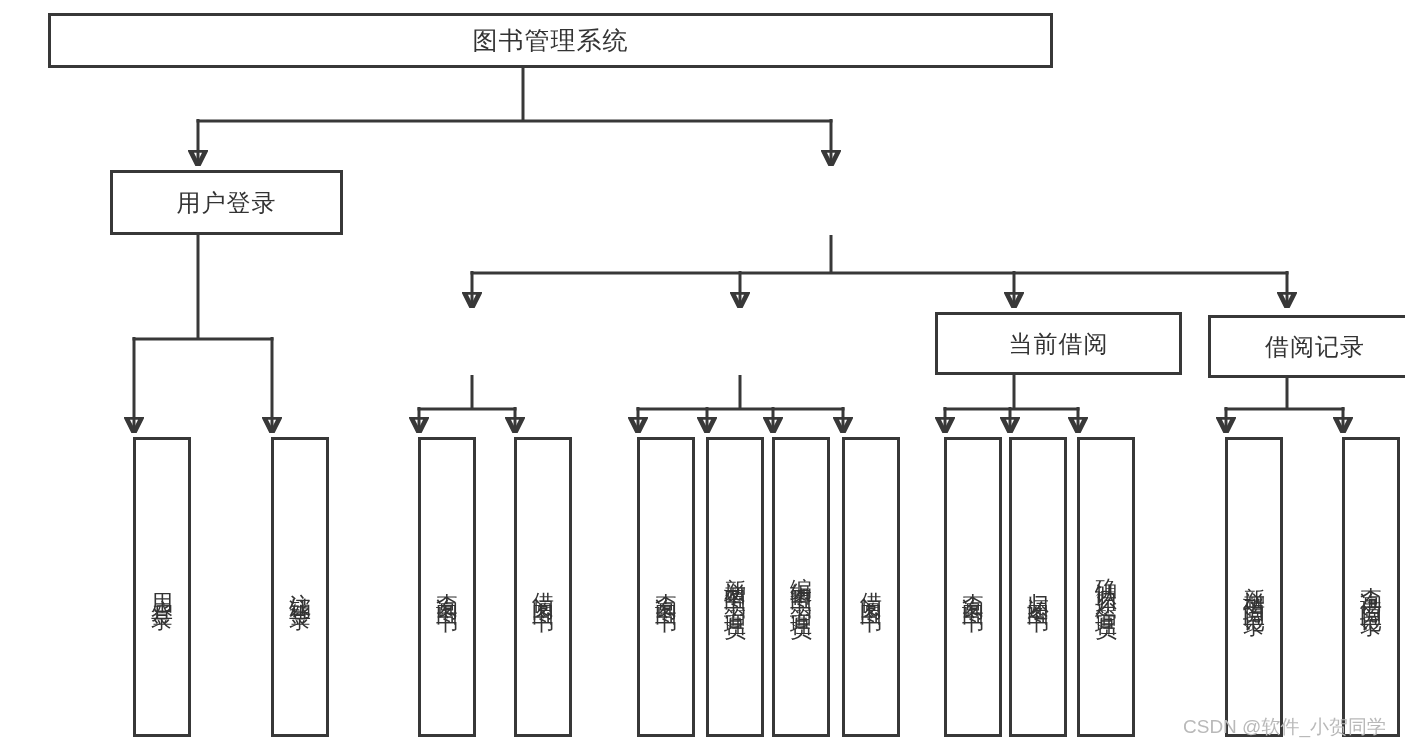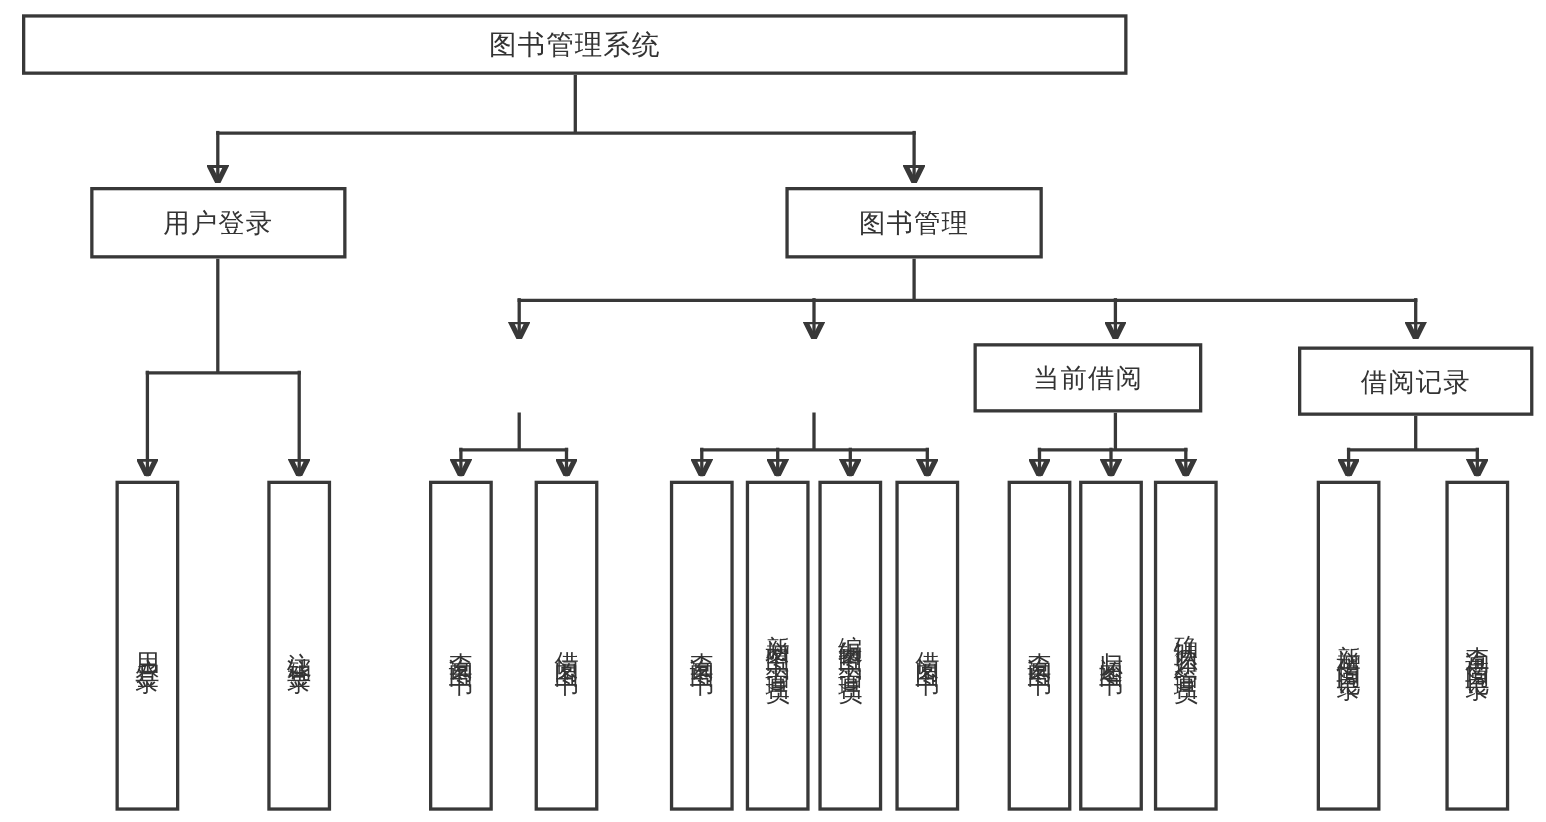--- a/index.html
+++ b/index.html
@@ -17,20 +17,21 @@
     font-family:"Liberation Sans","DejaVu Sans",sans-serif;
     color:var(--text);
   }
   .wires{position:absolute;left:0;top:0;width:1405px;height:747px;}
   .wires path,.wires line{stroke:var(--line);stroke-width:3;fill:none;}
   .box{
     position:absolute;
     border:3px solid var(--line);
     background:var(--background);
     box-sizing:border-box;
+    margin-left:28px;
   }
   .hbox{
     display:flex;align-items:center;justify-content:center;
     font-size:24px;letter-spacing:1px;white-space:nowrap;
   }
   .root-box{font-size:25px;}
   .vbox > span{
     position:absolute;top:50%;left:50%;
     transform:translate(-50%,-50%);
     writing-mode:vertical-rl;text-orientation:mixed;
@@ -110,25 +111,22 @@
     </g>
   </svg>
 
   <div class="box hbox root-box" style="left:20px;top:13px;width:1005px;height:55px">
     <span>图书管理系统</span>
   </div>
 
   <div class="box hbox" style="left:82px;top:170px;width:233px;height:65px">
     <span>用户登录</span>
   </div>
-  <div class="box hbox" style="left:714px;top:170px;width:234px;height:65px">
-    <span>图书管理</span>
-  </div>
 
-  <div class="box hbox" style="left:885px;top:312px;width:208px;height:63px">
+  <div class="box hbox" style="left:907px;top:312px;width:247px;height:63px">
     <span>当前借阅</span>
   </div>
   <div class="box hbox" style="left:1180px;top:315px;width:214px;height:63px">
     <span>借阅记录</span>
   </div>
 
   <div class="box vbox" style="left:105px;top:437px;width:58px;height:300px">
     <span>用户登录</span>
   </div>
   <div class="box vbox" style="left:243px;top:437px;width:58px;height:300px">
@@ -165,14 +163,15 @@
     <span>确认归还（管理员）</span>
   </div>
 
   <div class="box vbox" style="left:1197px;top:437px;width:58px;height:300px">
     <span>新增借阅记录</span>
   </div>
   <div class="box vbox" style="left:1314px;top:437px;width:58px;height:300px">
     <span>查询借阅记录</span>
   </div>
 
+  <div class="watermark">CSDN @软件_小贺同学</div>
 
 </div>
 
 </body></html>

